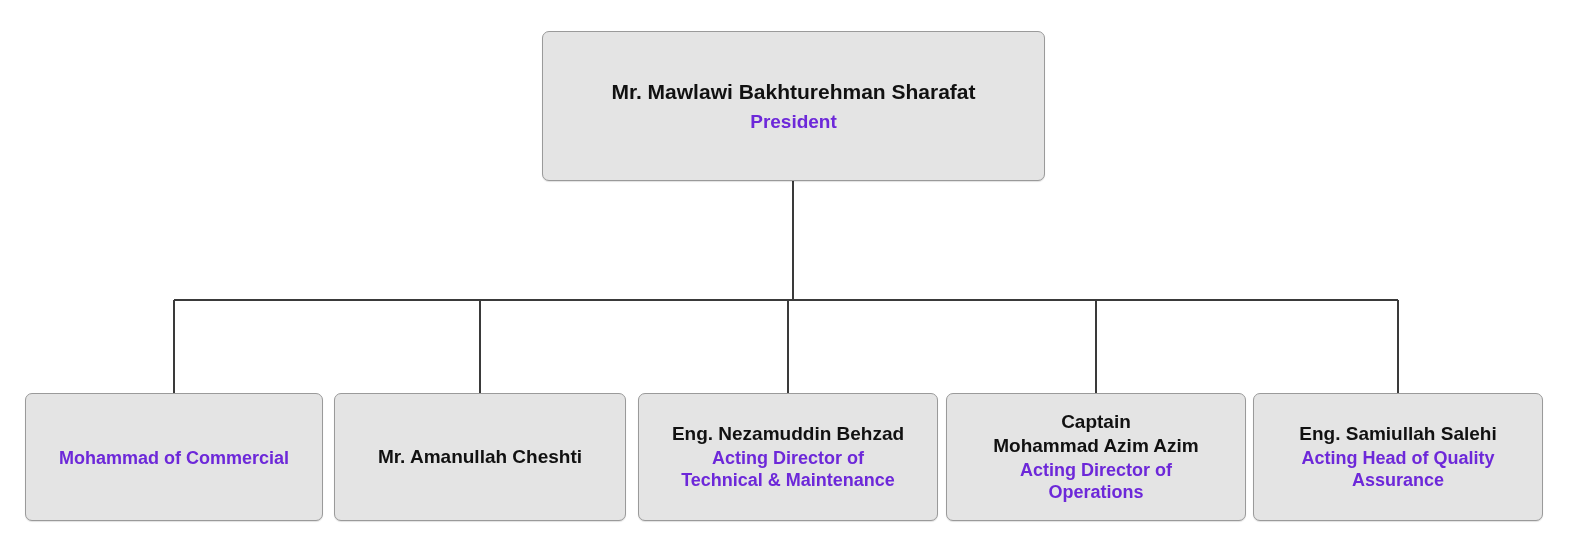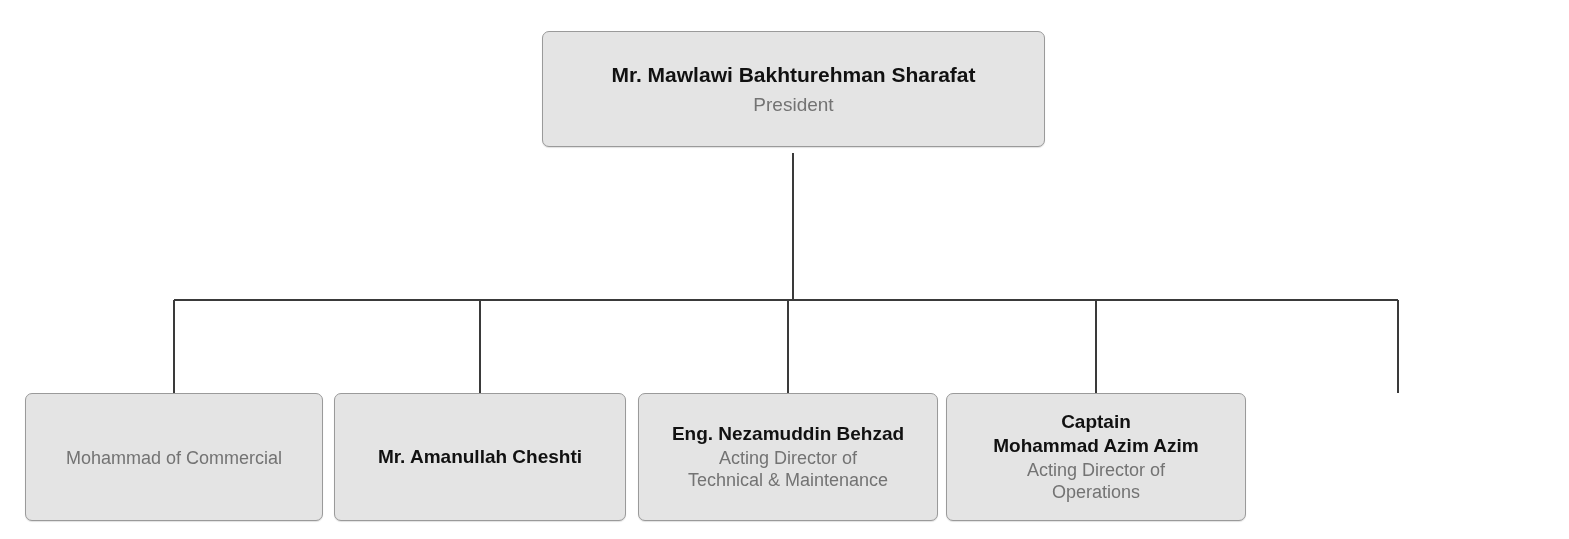--- a/index.html
+++ b/index.html
@@ -39,30 +39,30 @@
     text-align: center;
     padding: 6px 10px;
     box-shadow: 0 1px 1px rgba(0,0,0,0.12);
   }
   .node .name {
     font-weight: bold;
     line-height: 1.22;
     color: #111111;
   }
   .node .title {
-    font-weight: normal;
+    font-weight: bold;
     line-height: 1.22;
-    color: #737373;
+    color: #6d28d9;
   }
   
   #node-president {
     left: 542px;
     top: 31px;
     width: 503px;
-    height: 116px;
+    height: 150px;
   }
   #node-president .name { font-size: 21px; }
   #node-president .title { font-size: 19px; margin-top: 6px; }
 
   
   .level2 {
     top: 393px;
     height: 128px;
   }
   .level2 .name { font-size: 19px; }
@@ -114,14 +114,19 @@
 Technical &amp; Maintenance</div>
   </div>
 
   <div class="node level2" id="node-operations">
     <div class="name two-line">Captain
 Mohammad Azim Azim</div>
     <div class="title two-line">Acting Director of
 Operations</div>
   </div>
 
+  <div class="node level2" id="node-quality">
+    <div class="name two-line">Eng. Samiullah Salehi</div>
+    <div class="title two-line">Acting Head of Quality
+Assurance</div>
+  </div>
 
 </div>
 
 </body></html>

